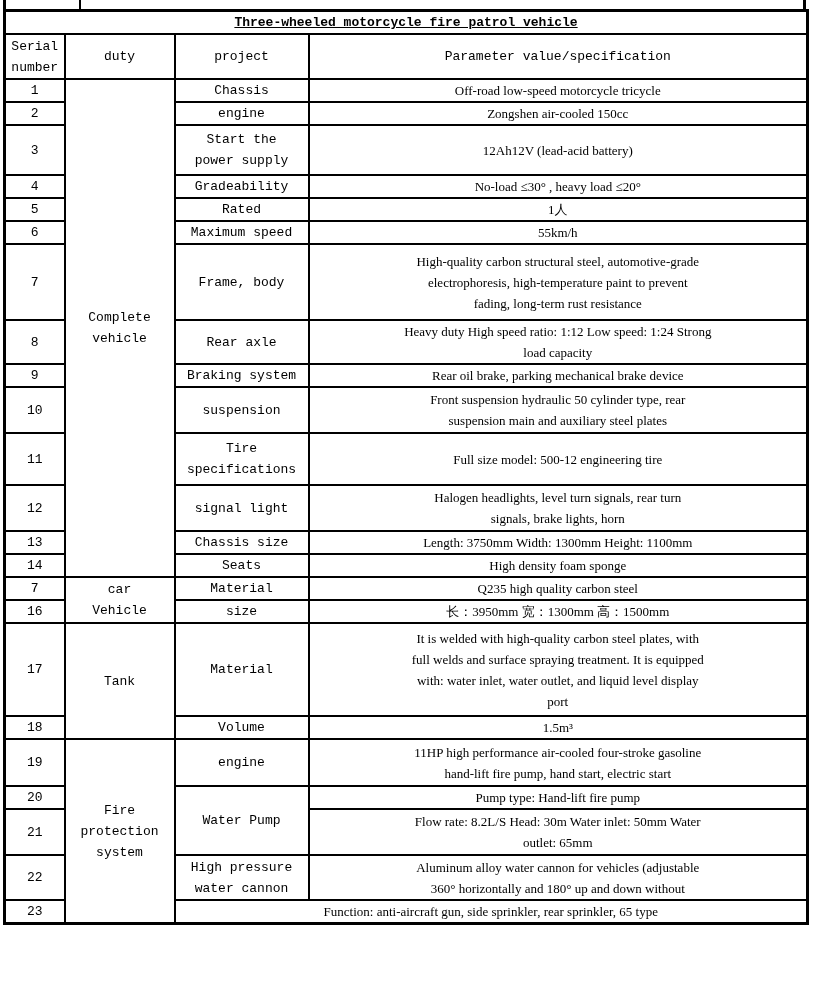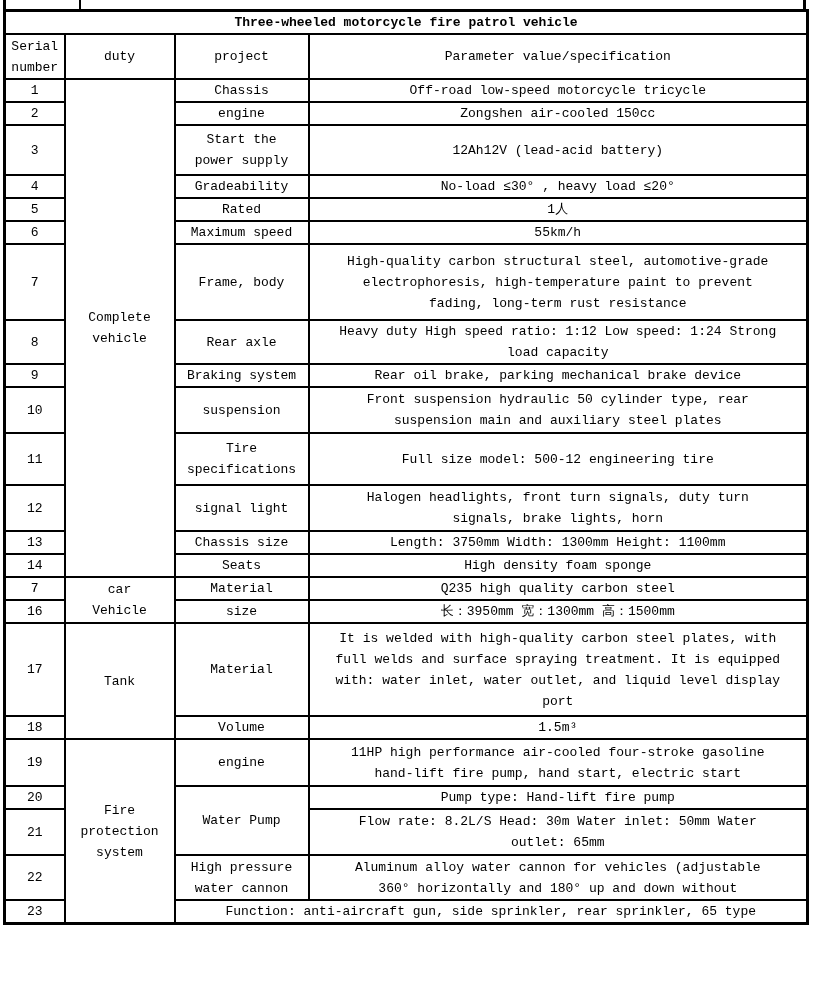--- a/index.html
+++ b/index.html
@@ -24,23 +24,23 @@
   }
   table.spec td{
     border:2px solid #000;
     text-align:center;vertical-align:middle;
     font-size:13px;line-height:21px;
     padding:0 4px;
     white-space:pre-line;
     overflow:hidden;
   }
   td.title-cell{
-    font-weight:bold;font-size:15px;line-height:18px;padding:1px 0;
-  }
-  td.param{padding:0 6px;}
+    font-weight:bold;font-size:15px;line-height:18px;padding:1px 0;text-decoration:underline;
+  }
+  td.param{padding:0 6px;font-family:Liberation Serif, serif;}
 </style>
 </head>
 <body>
 
 <div class="top-strip">
   <div class="divider"></div>
 </div>
 
 <table class="spec">
   <colgroup>
@@ -120,21 +120,21 @@
     </tr>
     <tr style="height:52px">
       <td>11</td>
       <td>Tire
 specifications</td>
       <td class="param">Full size model: 500-12 engineering tire</td>
     </tr>
     <tr style="height:46px">
       <td>12</td>
       <td>signal light</td>
-      <td class="param">Halogen headlights, front turn signals, duty turn
+      <td class="param">Halogen headlights, level turn signals, rear turn
 signals, brake lights, horn</td>
     </tr>
     <tr style="height:22px">
       <td>13</td>
       <td>Chassis size</td>
       <td class="param">Length: 3750mm Width: 1300mm Height: 1100mm</td>
     </tr>
     <tr style="height:22px">
       <td>14</td>
       <td>Seats</td>

